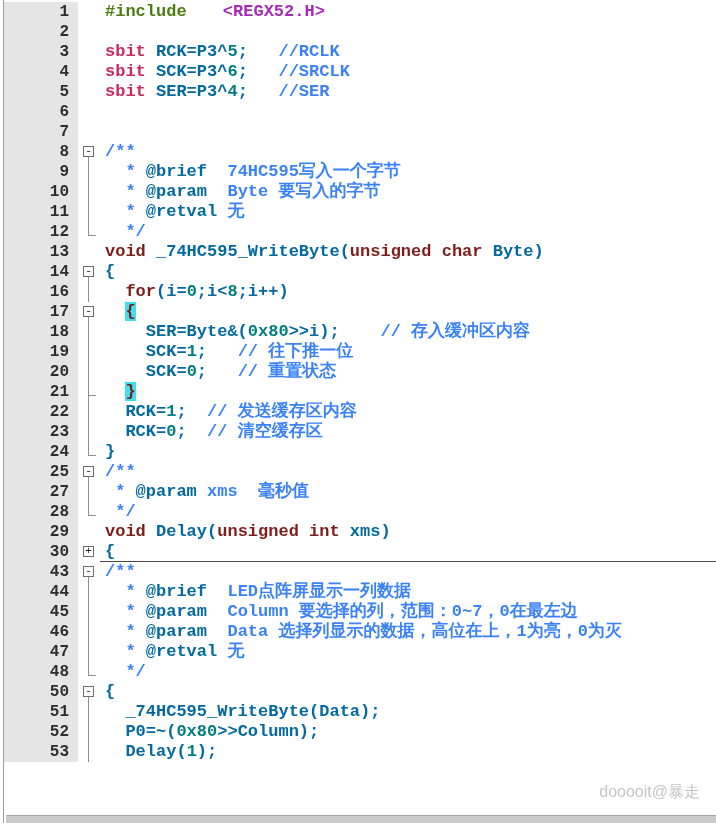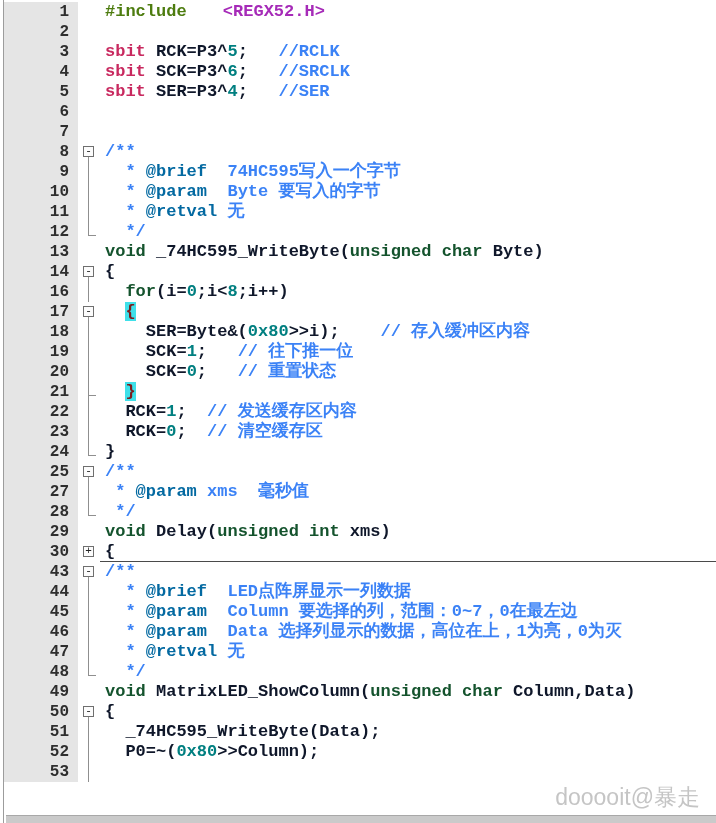--- a/index.html
+++ b/index.html
@@ -28,33 +28,33 @@
     border:1px solid #6f6f6f;background:#fcfcfc;color:#222;
     font:400 11px/9px "Liberation Mono","DejaVu Sans Mono",monospace;text-align:center;
   }
   .code{
     flex:1;padding-left:5px;
     font:700 17px/20px "Liberation Mono","DejaVu Sans Mono",monospace;
     color:#111;letter-spacing:0;
   }
   .row.rule .code{border-bottom:1px solid #4a4a4a;box-sizing:border-box;}
   
-  .t{color:#0f172a;}
-  .k{color:#14532d;text-align:right;}
+  .t{color:#0369a1;}
+  .k{color:#7f1d1d;text-align:right;}
   .sb{color:#c8295f;}
   .pp{color:#4d7c0f;}
   .hdr{color:#a62bb8;margin-left:26px;}
   .c{color:#3b82f6;text-align:center;}
   .dx{color:#0369a1;}
   .n{color:#007f80;}
   .m{background:#3fe0e9;color:#7c1d1d;}
   .watermark{
     position:absolute;right:16px;top:782px;
     font-family:"Liberation Sans","DejaVu Sans",sans-serif;
-    font-size:23px;color:#c5c5c5;
+    font-size:16px;color:#c5c5c5;
   }
   .bottom-bar{
     position:absolute;left:6px;right:0;bottom:0;height:7px;
     background:#cacaca;border-top:1px solid #a8a8a8;
   }
 </style>
 </head>
 <body>
 
 <div class="editor">
@@ -87,21 +87,20 @@
       <div class="row"><div class="gutter">27</div><div class="fold line"></div><div class="code"><span class="c"> * </span><span class="dx">@param</span><span class="c"> xms  毫秒值</span></div></div>
       <div class="row"><div class="gutter">28</div><div class="fold end"></div><div class="code"><span class="c"> */</span></div></div>
       <div class="row"><div class="gutter">29</div><div class="fold "></div><div class="code"><span class="k">void</span><span class="t"> Delay(</span><span class="k">unsigned</span><span class="t"> </span><span class="k">int</span><span class="t"> xms)</span></div></div>
       <div class="row rule"><div class="gutter">30</div><div class="fold plus"><span class="foldbox">+</span></div><div class="code"><span class="t">{</span></div></div>
       <div class="row"><div class="gutter">43</div><div class="fold minus"><span class="foldbox">-</span></div><div class="code"><span class="c">/**</span></div></div>
       <div class="row"><div class="gutter">44</div><div class="fold line"></div><div class="code"><span class="c">  * </span><span class="dx">@brief</span><span class="c">  LED点阵屏显示一列数据</span></div></div>
       <div class="row"><div class="gutter">45</div><div class="fold line"></div><div class="code"><span class="c">  * </span><span class="dx">@param</span><span class="c">  Column 要选择的列，范围：0~7，0在最左边</span></div></div>
       <div class="row"><div class="gutter">46</div><div class="fold line"></div><div class="code"><span class="c">  * </span><span class="dx">@param</span><span class="c">  Data 选择列显示的数据，高位在上，1为亮，0为灭</span></div></div>
       <div class="row"><div class="gutter">47</div><div class="fold line"></div><div class="code"><span class="c">  * </span><span class="dx">@retval</span><span class="c"> 无</span></div></div>
       <div class="row"><div class="gutter">48</div><div class="fold end"></div><div class="code"><span class="c">  */</span></div></div>
-      <div class="row"><div class="gutter">49</div><div class="fold "></div><div class="code"><span class="k">void</span><span class="t"> MatrixLED_ShowColumn(</span><span class="k">unsigned</span><span class="t"> </span><span class="k">char</span><span class="t"> Column,Data)</span></div></div>
       <div class="row"><div class="gutter">50</div><div class="fold minus"><span class="foldbox">-</span></div><div class="code"><span class="t">{</span></div></div>
       <div class="row"><div class="gutter">51</div><div class="fold line"></div><div class="code"><span class="t">  _74HC595_WriteByte(Data);</span></div></div>
       <div class="row"><div class="gutter">52</div><div class="fold line"></div><div class="code"><span class="t">  P0=~(</span><span class="n">0x80</span><span class="t">&gt;&gt;Column);</span></div></div>
-      <div class="row"><div class="gutter">53</div><div class="fold line"></div></div>
+      <div class="row"><div class="gutter">53</div><div class="fold line"></div><div class="code"><span class="t">  Delay(</span><span class="n">1</span><span class="t">);</span></div></div>
     </div>
   <div class="watermark">dooooit@暴走</div>
   <div class="bottom-bar"></div>
 </div>
 
 </body></html>

